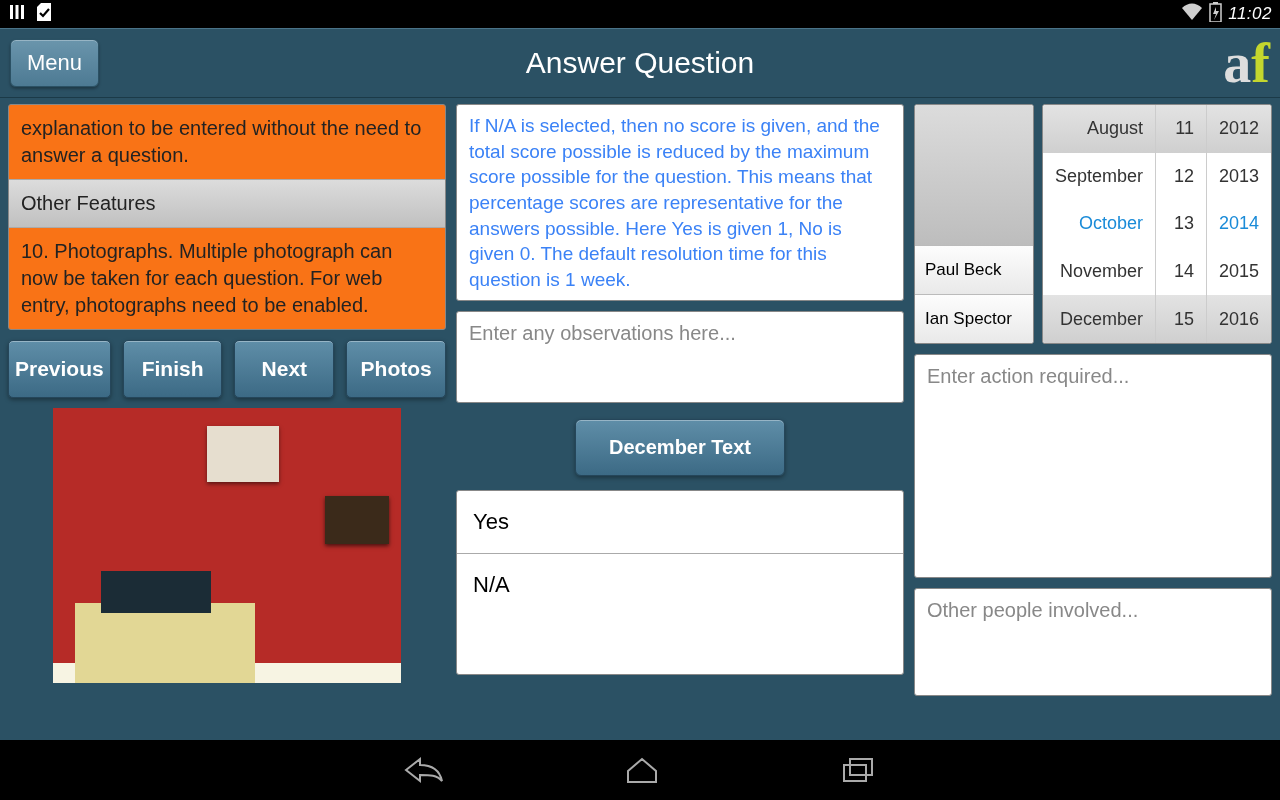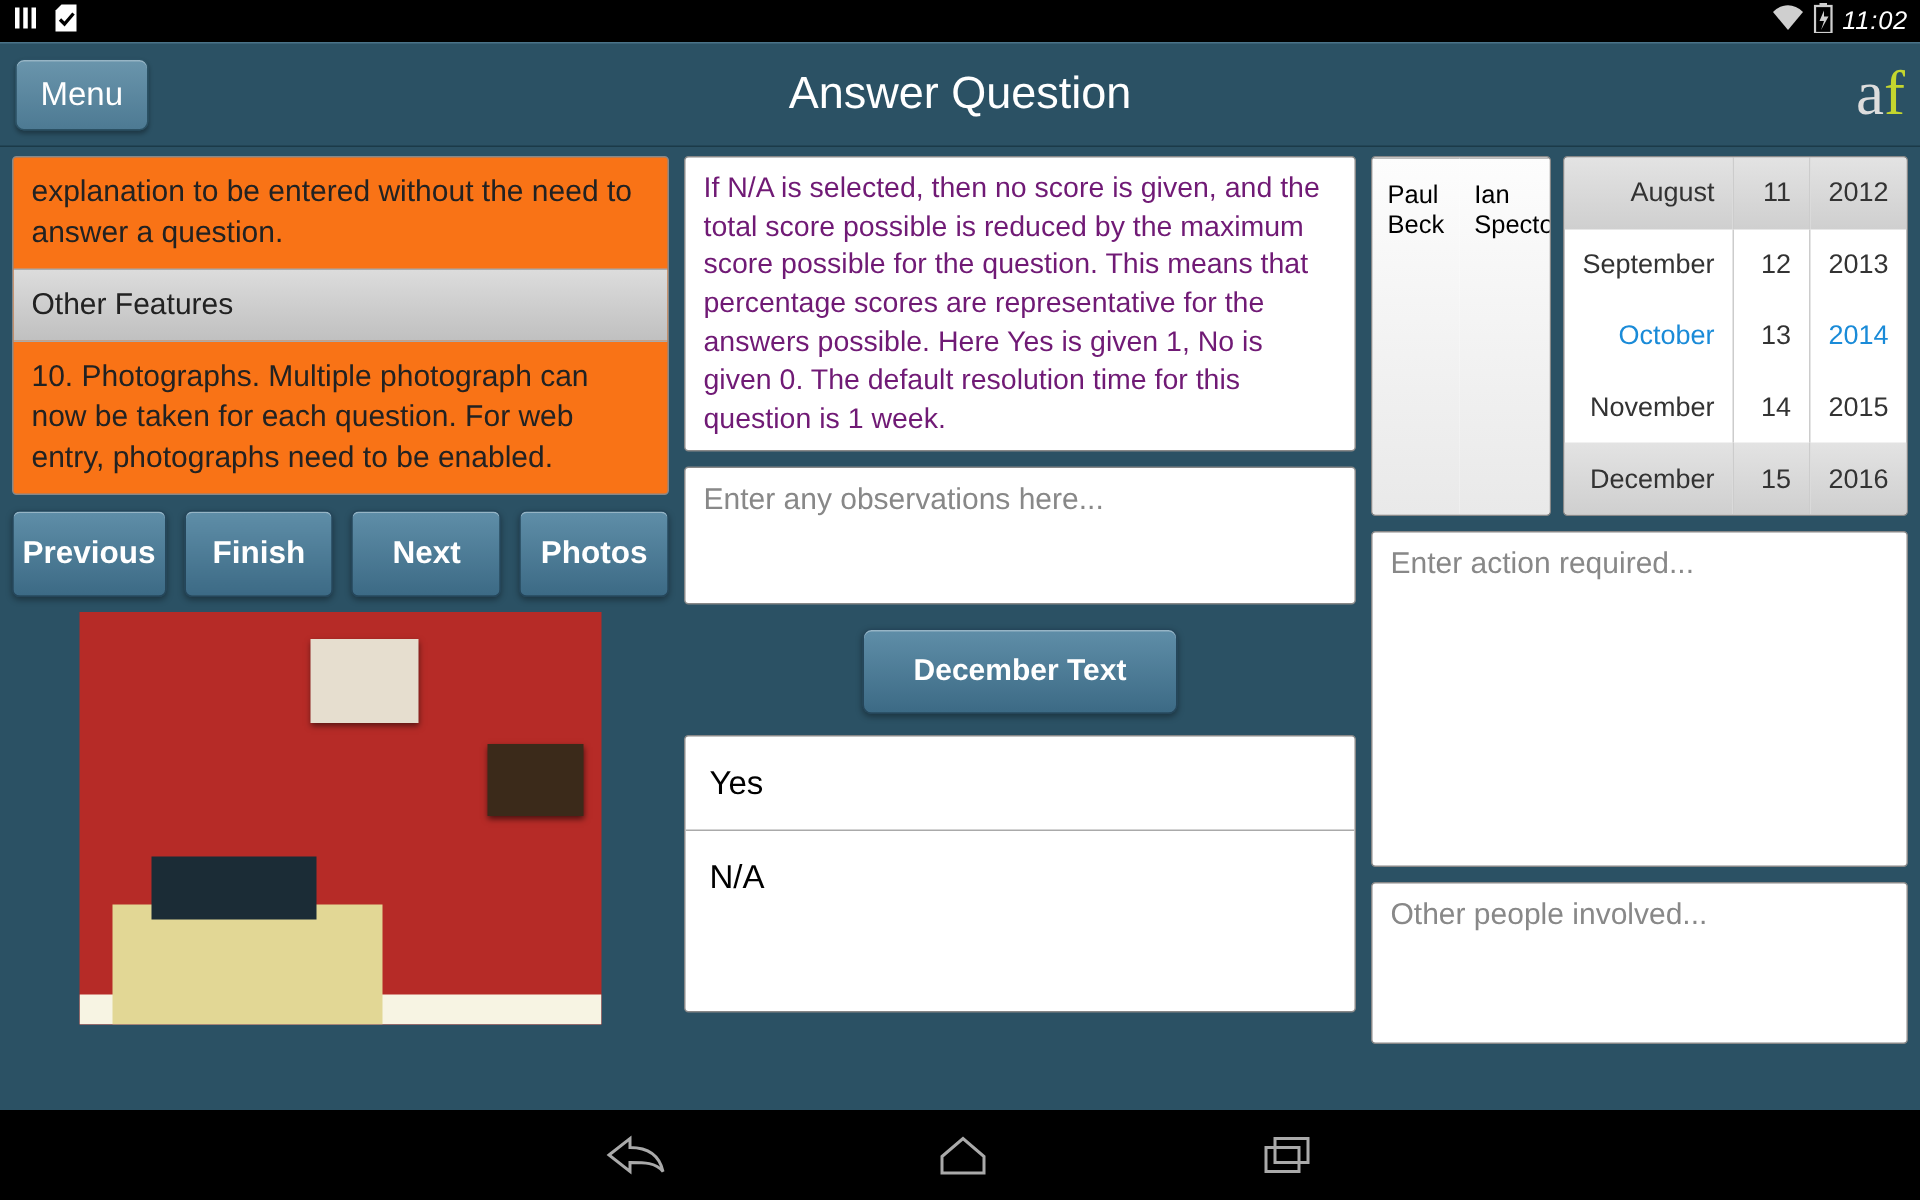--- a/index.html
+++ b/index.html
@@ -49,22 +49,22 @@
   .page-title {
     position: absolute;
     left: 50%;
     transform: translateX(-50%);
     color: #fff;
     font-size: 30px;
     font-weight: 300;
   }
   .brand {
     margin-left: auto;
-    font-size: 42px;
-    font-weight: 400;
+    font-size: 56px;
+    font-weight: 700;
     font-family: Georgia, serif;
     line-height: 1;
   }
   .brand .a { color: #ddd; }
   .brand .f { color: #c4d62e; }
   
   .content {
     flex: 1;
     background: #2b5164;
     display: flex;
@@ -130,21 +130,21 @@
   .photo .desk { position:absolute; left:22px; bottom:0; width:180px; height:80px; background:#e2d795; }
   .photo .box { position:absolute; left:48px; bottom:70px; width:110px; height:42px; background:#1b2c36; }
   .photo .floor { position:absolute; bottom:0; left:0; right:0; height:20px; background:#f7f4e3; }
 
   .info-box {
     background: #fff;
     border: 1px solid #888;
     border-radius: 3px;
     padding: 8px 12px;
     font-size: 19px;
-    color: #701a75;
+    color: #3b82f6;
     line-height: 1.35;
     min-height: 164px;
   }
   .obs-input {
     background: #fff;
     border: 1px solid #888;
     border-radius: 3px;
     padding: 10px 12px;
     min-height: 92px;
     color: #888;
@@ -181,21 +181,21 @@
   
   .right-top { display:flex; gap:8px; }
   .people-list {
     width: 120px;
     height: 240px;
     border: 1px solid #888;
     border-radius: 3px;
     background: #fff;
     overflow: hidden;
     display: flex;
-    flex-direction: row;
+    flex-direction: column;
   }
   .people-spacer { flex:1; background: linear-gradient(#dcdcdc, #bdbdbd); }
   .people-item {
     padding: 14px 10px;
     font-size: 17px;
     background: linear-gradient(#fdfdfd,#e9e9e9);
     border-top: 1px solid #bbb;
   }
   .date-picker {
     flex:1;

